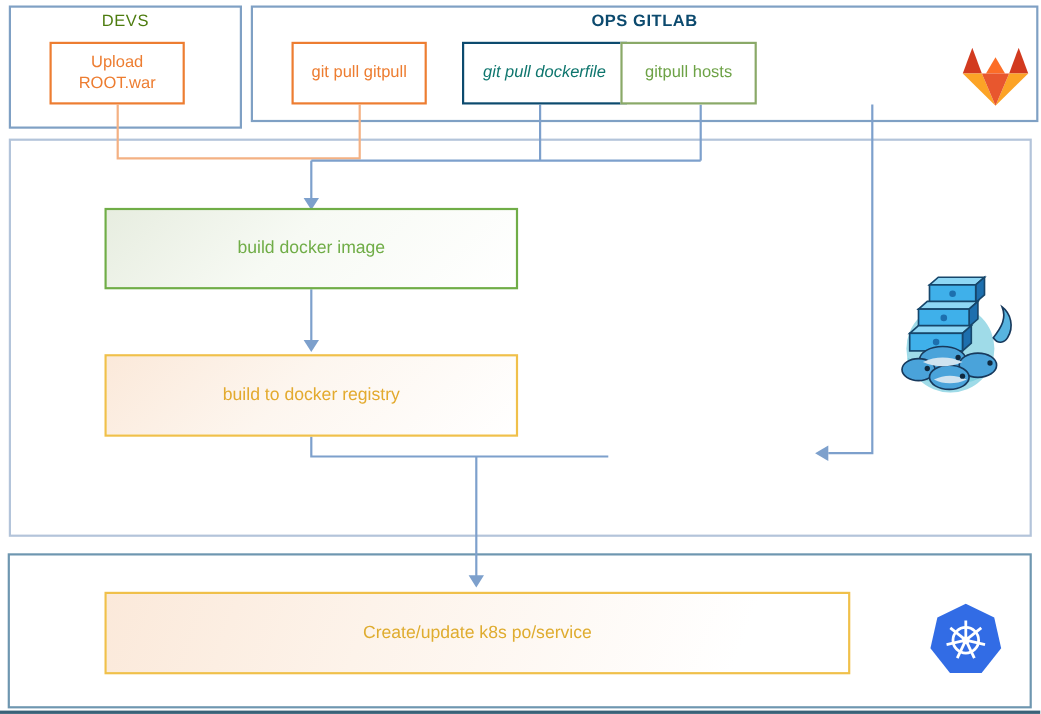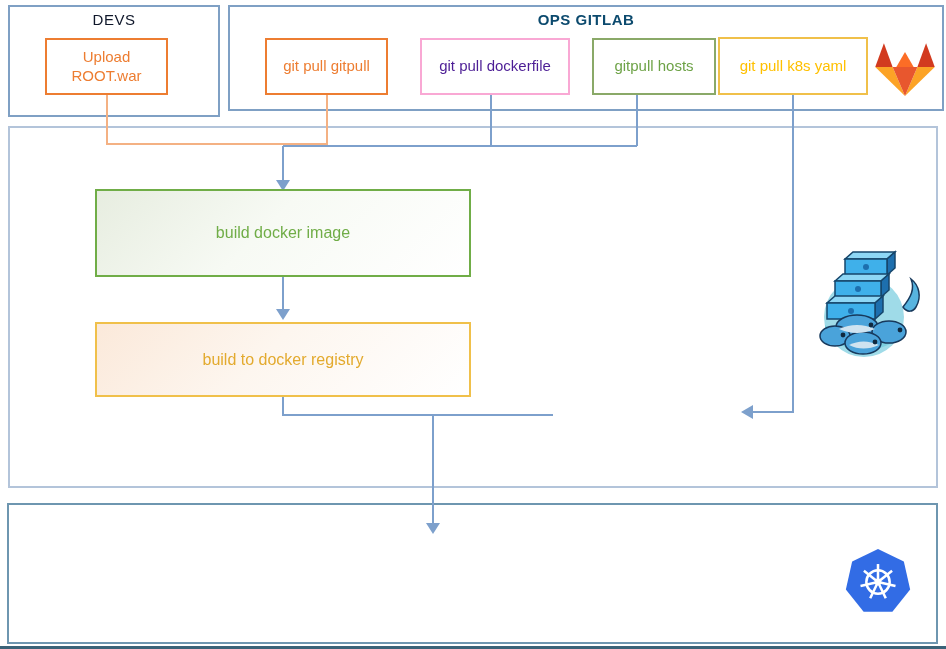--- a/index.html
+++ b/index.html
@@ -2,31 +2,31 @@
 <html><head>
 <meta charset="utf-8">
 <style>
   html,body{margin:0;padding:0;background:#fff;}
   .canvas{
     position:relative;width:946px;height:649px;background:#ffffff;
     font-family:"Liberation Sans", sans-serif;overflow:hidden;
   }
   .group{position:absolute;background:#ffffff;border:2px solid #7fa0c4;box-sizing:border-box;z-index:0;}
   .group-title{position:absolute;top:4px;left:0;right:0;text-align:center;font-size:15px;letter-spacing:.5px;}
-  .devs-title{color:#0f172a;}
+  .devs-title{color:#4d7c0f;}
   .ops-title{color:#0c4a6e;font-weight:bold;}
   .container{position:absolute;background:#ffffff;box-sizing:border-box;z-index:0;}
   .mid-container{border:2px solid #b3c4da;}
   .bottom-container{border:2px solid #6e96b0;}
   .node{
     position:absolute;display:flex;align-items:center;justify-content:center;
     text-align:center;box-sizing:border-box;font-size:15px;line-height:1.25;z-index:2;background:#fff;
   }
   .n-orange{border:2px solid #ed7d31;color:#ed7d31;}
-  .n-green{border:2px solid #f9a8d4;color:#4c1d95;}
+  .n-green{border:2px solid #0c4a6e;color:#0f766e;font-style:italic;}
   .n-green2{border:2px solid #8aa968;color:#6da246;}
   .n-gold{border:2px solid #f0c04a;color:#ffc000;}
   .n-gold-soft{border:2px solid #edc35b;color:#d9a62c;}
   .grad-green{background:linear-gradient(135deg,#e7ede0 0%,#f7faf4 45%,#ffffff 100%);color:#70ad47;border:2px solid #70ad47;}
   .grad-peach{background:linear-gradient(135deg,#fbe9da 0%,#fdf6ef 45%,#ffffff 100%);}
   .grad-peach-wide{background:linear-gradient(110deg,#fbe9da 0%,#fdf3ea 35%,#ffffff 85%);}
   .big-label{font-size:16px;}
   svg.connectors{position:absolute;left:0;top:0;z-index:1;pointer-events:none;}
   .logo{position:absolute;z-index:2;}
   .bottom-strip{position:absolute;left:0;top:646px;width:946px;height:3px;background:#3a6278;z-index:3;}
@@ -75,37 +75,37 @@
   </div>
 
   <div class="node n-orange" style="left:265px;top:38px;width:123px;height:57px;">
     <span>git pull gitpull</span>
   </div>
 
   <div class="node n-green" style="left:420px;top:38px;width:150px;height:57px;">
     <span>git pull dockerfile</span>
   </div>
 
-  <div class="node n-green2" style="left:592px;top:38px;width:124px;height:57px;">
+  <div class="node n-green2" style="left:564px;top:38px;width:124px;height:57px;">
     <span>gitpull hosts</span>
   </div>
 
-  <div class="node n-gold" style="left:718px;top:37px;width:150px;height:58px;">
-    <span>git pull k8s yaml</span>
-  </div>
 
-  <div class="node grad-green big-label" style="left:95px;top:189px;width:376px;height:88px;">
+  <div class="node grad-green big-label" style="left:95px;top:189px;width:376px;height:74px;">
     <span>build docker image</span>
   </div>
 
   <div class="node n-gold grad-peach big-label" style="left:95px;top:322px;width:376px;height:75px;color:#e3aa2e;">
     <span>build to docker registry</span>
   </div>
 
 
+  <div class="node n-gold grad-peach-wide big-label" style="left:95px;top:538px;width:678px;height:75px;color:#dfac2f;">
+    <span>Create/update k8s po/service</span>
+  </div>
 
   <svg class="logo" style="left:874px;top:40px;" width="62" height="60" viewBox="0 0 100 90">
     <polygon points="16,2 30,40 2,40" fill="#D23A1F"></polygon>
     <polygon points="84,2 98,40 70,40" fill="#D23A1F"></polygon>
     <polygon points="36,40 50,16 64,40" fill="#FC6D26"></polygon>
     <polygon points="2,40 30,40 50,87" fill="#FCA326"></polygon>
     <polygon points="98,40 70,40 50,87" fill="#FCA326"></polygon>
     <polygon points="30,40 70,40 50,87" fill="#E8572E"></polygon>
   </svg>
 

